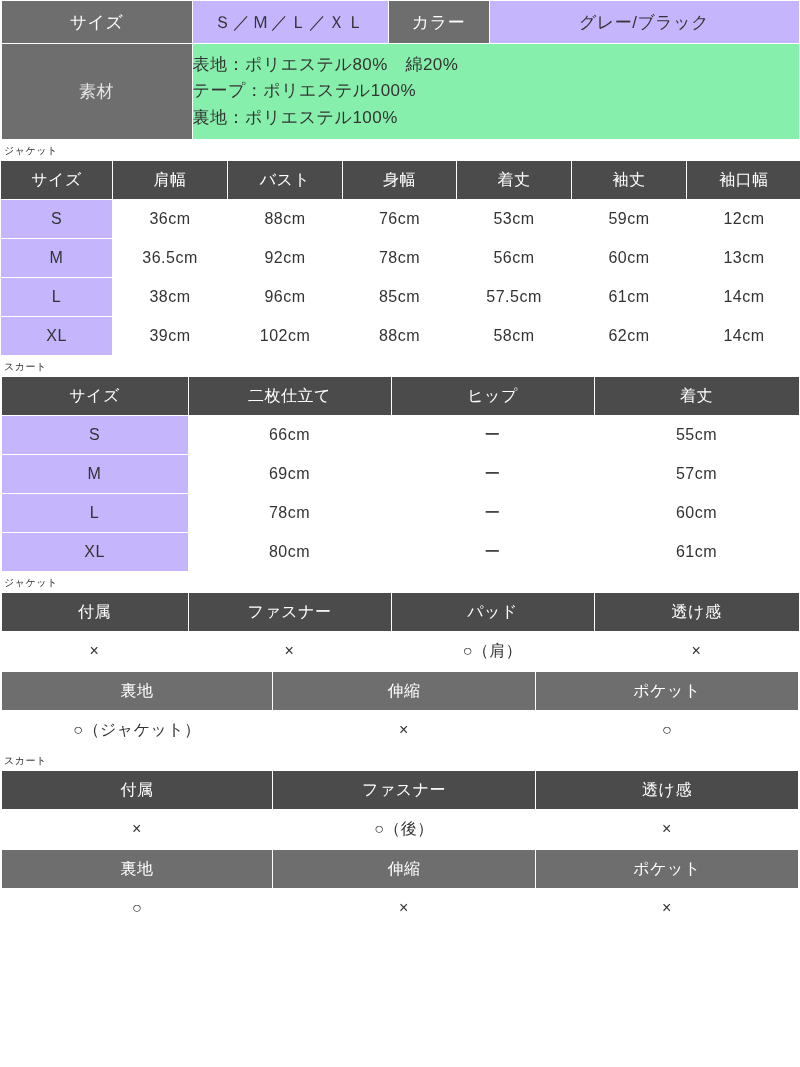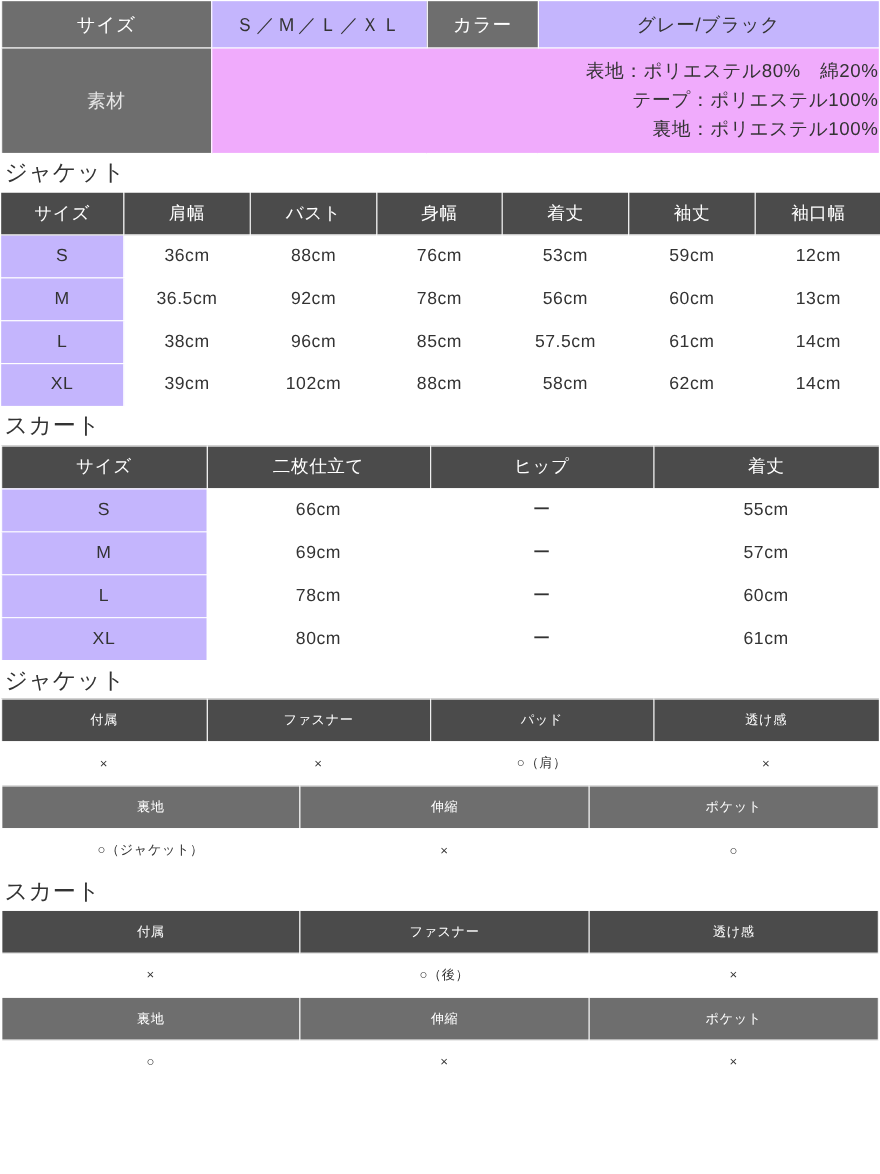--- a/index.html
+++ b/index.html
@@ -45,29 +45,29 @@
   }
   .cell-light {
     background: #c4b5fd;
     color: #333333;
   }
   .cell-white {
     background: #ffffff;
     color: #333333;
   }
   .section-label {
-    font-size: 21px;
+    font-size: 10px;
     color: #333333;
     padding: 4px 2px 3px 4px;
     letter-spacing: 0.5px;
     line-height: 1.3;
   }
   .material-cell {
-    background: #f0abfc;
-    text-align: right;
+    background: #86efac;
+    text-align: left;
     font-size: 17px;
     line-height: 1.55;
     padding: 8px 0;
     height: auto;
   }
   .material-label {
     background: #6e6e6e;
     color: #e5e5e5;
     font-size: 17px;
   }
@@ -80,21 +80,21 @@
   }
   .measure-table td {
     height: 38px;
     font-size: 16px;
   }
   .measure-table .hdr-dark {
     font-size: 16px;
   }
   .feature-table td {
     height: 38px;
-    font-size: 12px;
+    font-size: 16px;
   }
   .mark {
     font-size: 17px;
   }
 </style>
 </head>
 <body>
 
 <div class="page">
 

